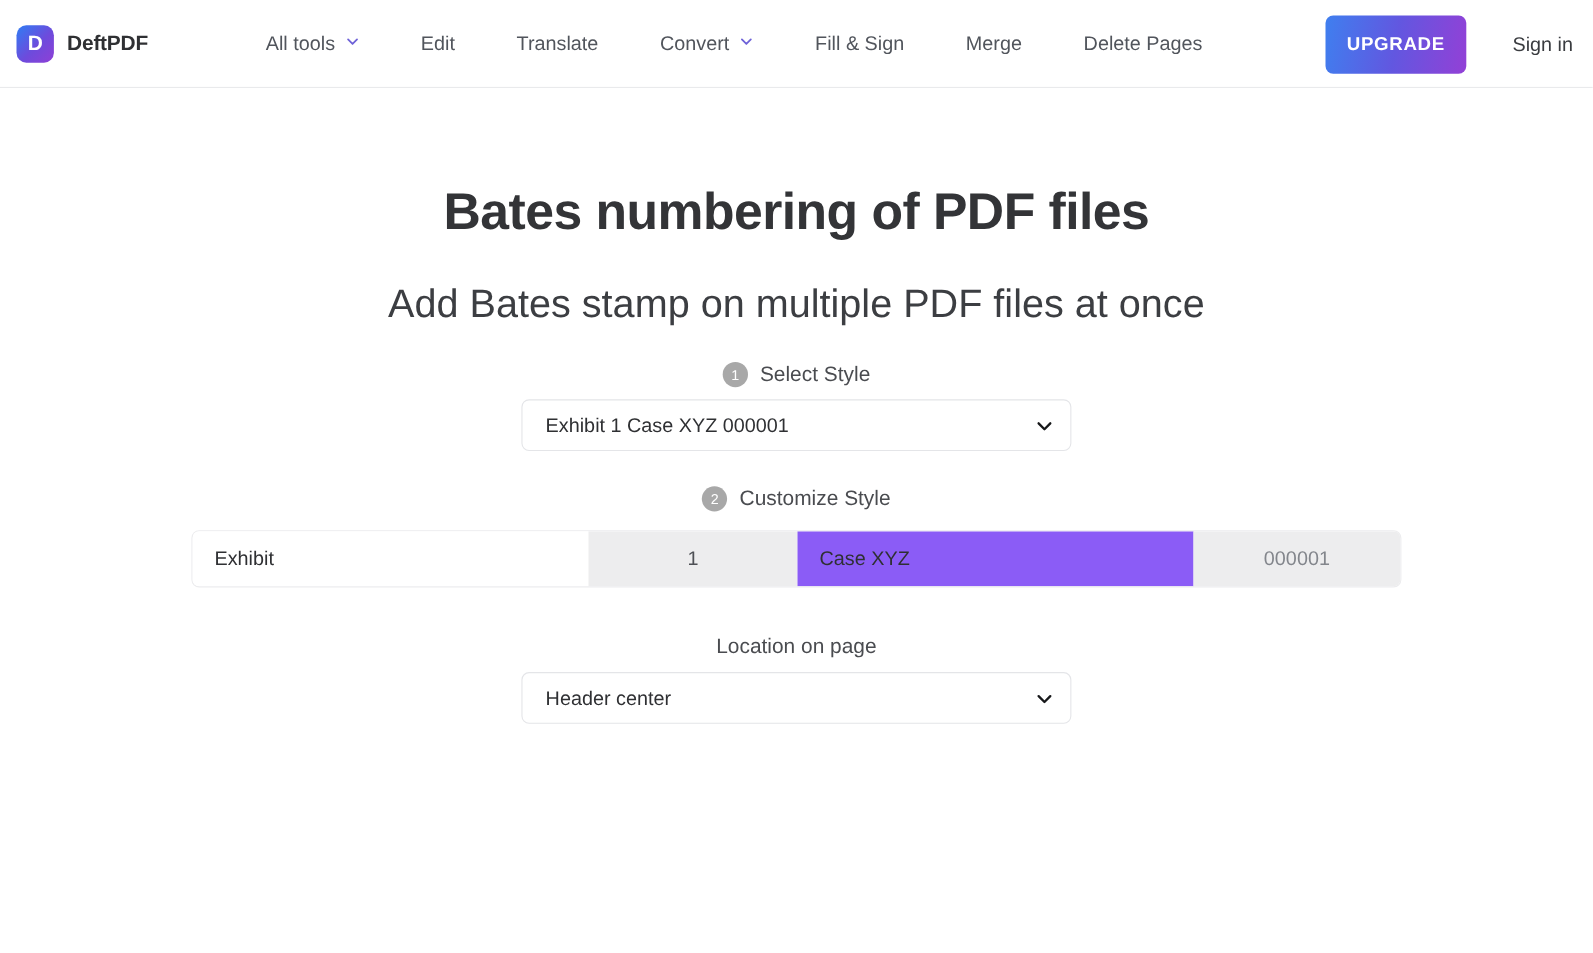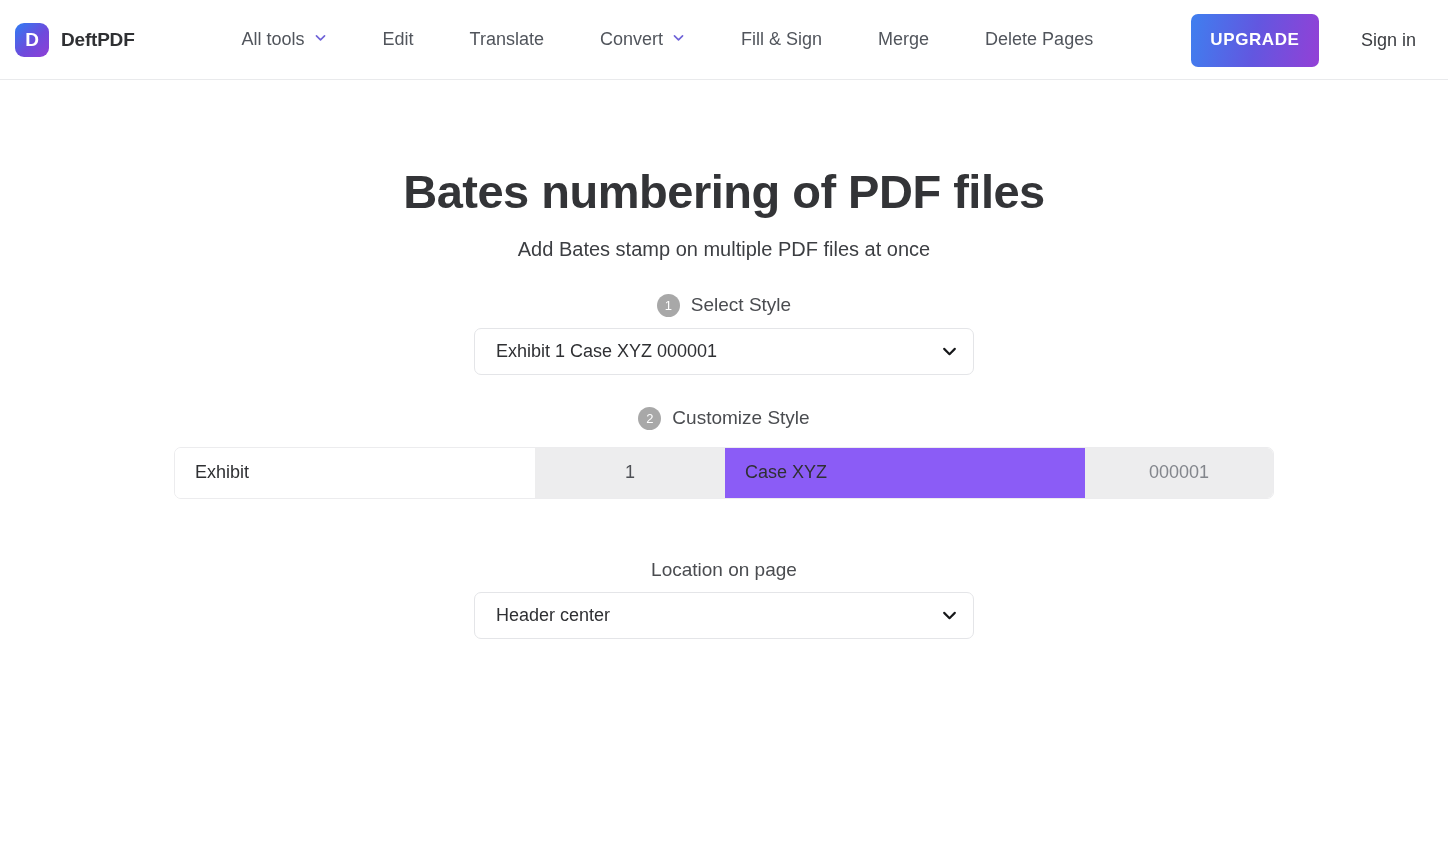--- a/index.html
+++ b/index.html
@@ -72,21 +72,21 @@
     display: inline-block;
     width: 13px;
     height: 13px;
     position: relative;
     top: -2px;
   }
   .chev svg { display: block; }
 
   .header-right {
     position: absolute;
-    right: 32px;
+    right: 18px;
     top: 0;
     height: 80px;
     display: flex;
     align-items: center;
     gap: 22px;
   }
   .upgrade-btn {
     width: 128px;
     height: 53px;
     border: none;
@@ -116,24 +116,24 @@
     margin: 0;
     padding-top: 86px;
     text-align: center;
     font-size: 47px;
     font-weight: bold;
     color: #333437;
     letter-spacing: -0.5px;
     line-height: 1.1;
   }
   .page-subtitle {
-    margin: 0;
+    margin: 17px;
     padding-top: 20px;
     text-align: center;
-    font-size: 20px;
+    font-size: 36px;
     color: #3c3e42;
     font-weight: normal;
     line-height: 1.15;
   }
 
   .step-row {
     display: flex;
     align-items: center;
     justify-content: center;
     gap: 11px;
@@ -250,21 +250,21 @@
     color: #6d7075;
     padding-bottom: 16px;
     padding-top: 4px;
   }
   .preview-line:last-child { padding-bottom: 0; }
 
   .field-label {
     text-align: center;
     font-size: 19px;
     color: #4a4c50;
-    margin-top: 60px;
+    margin-top: 44px;
   }
 </style>
 </head>
 <body>
 
 <div class="header">
 
   <div class="brand">
     <div class="brand-logo">
       <span>D</span>

